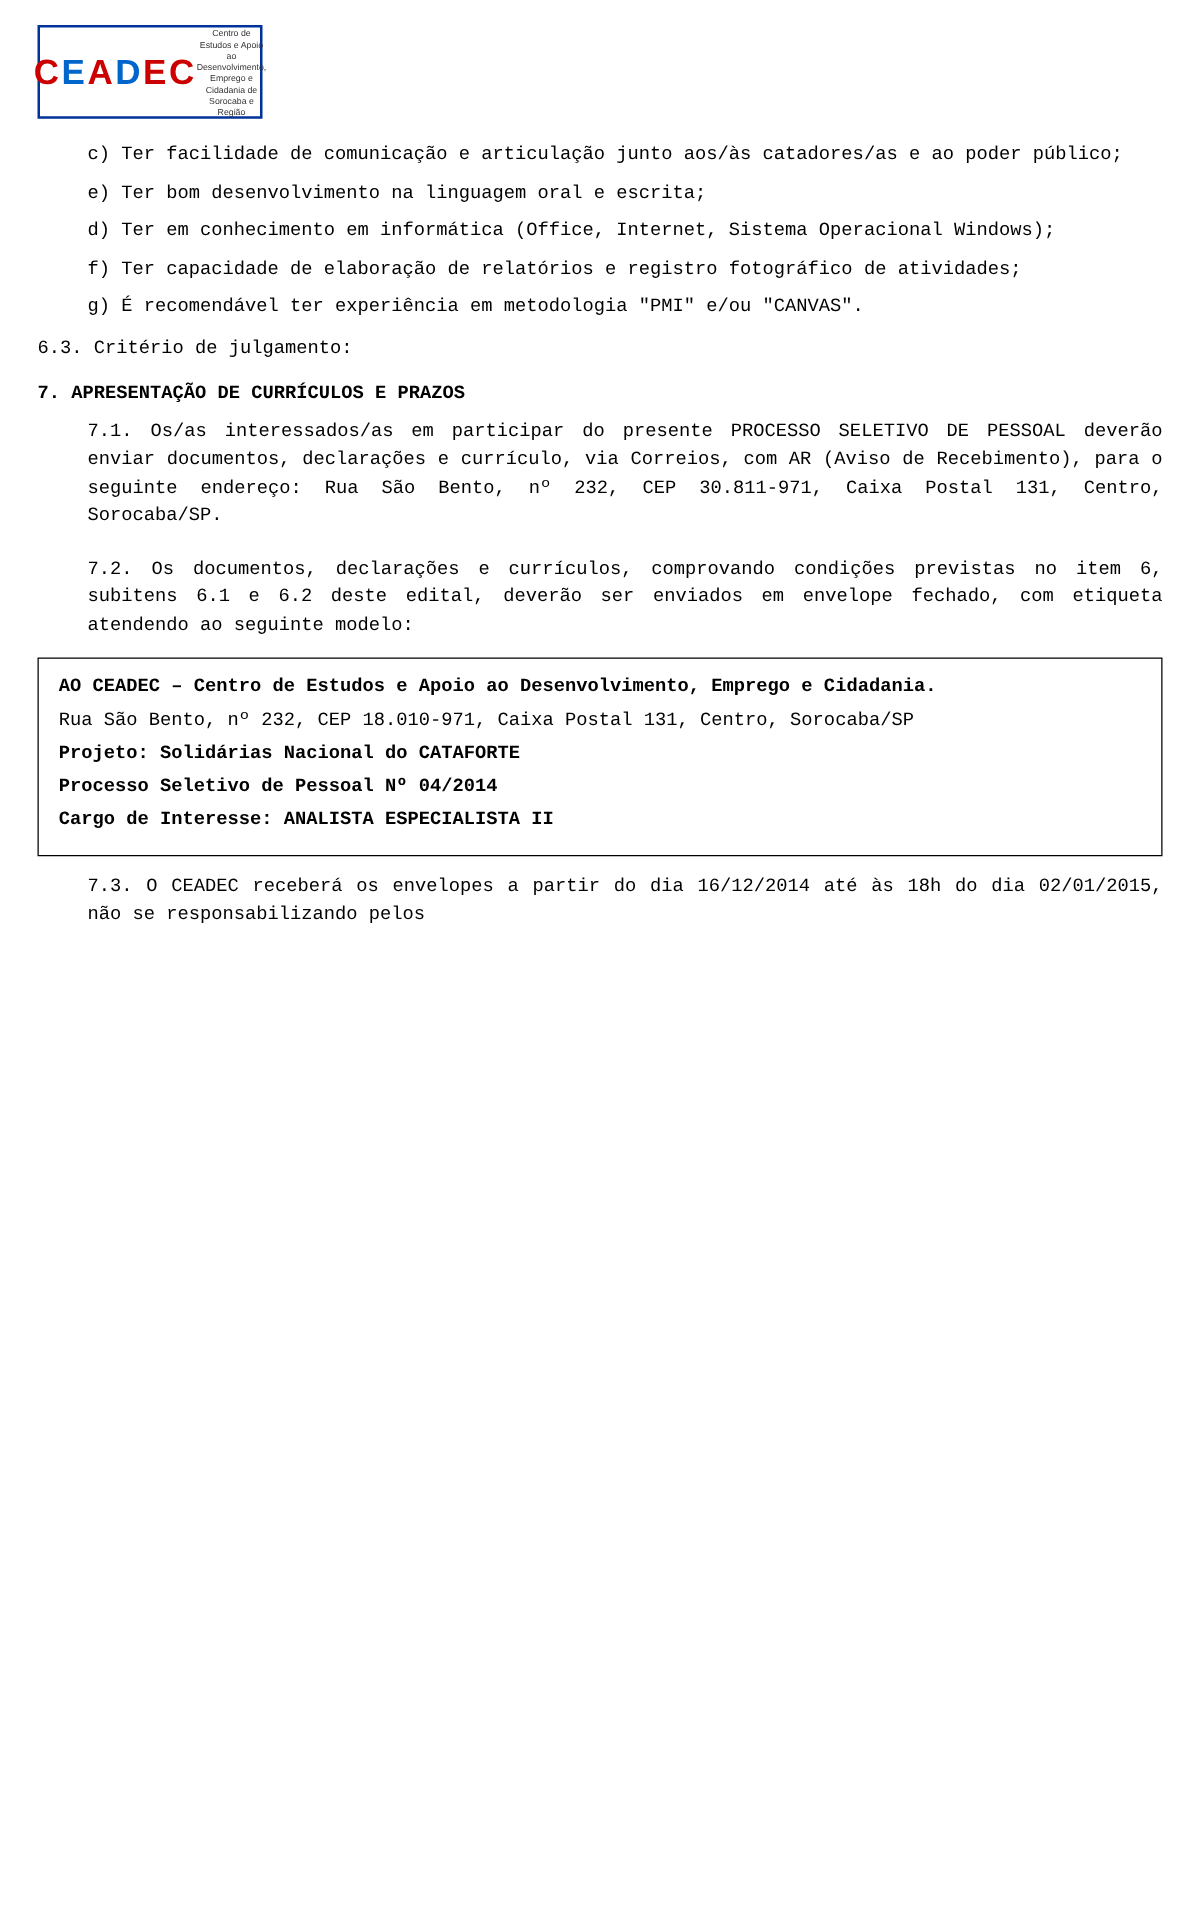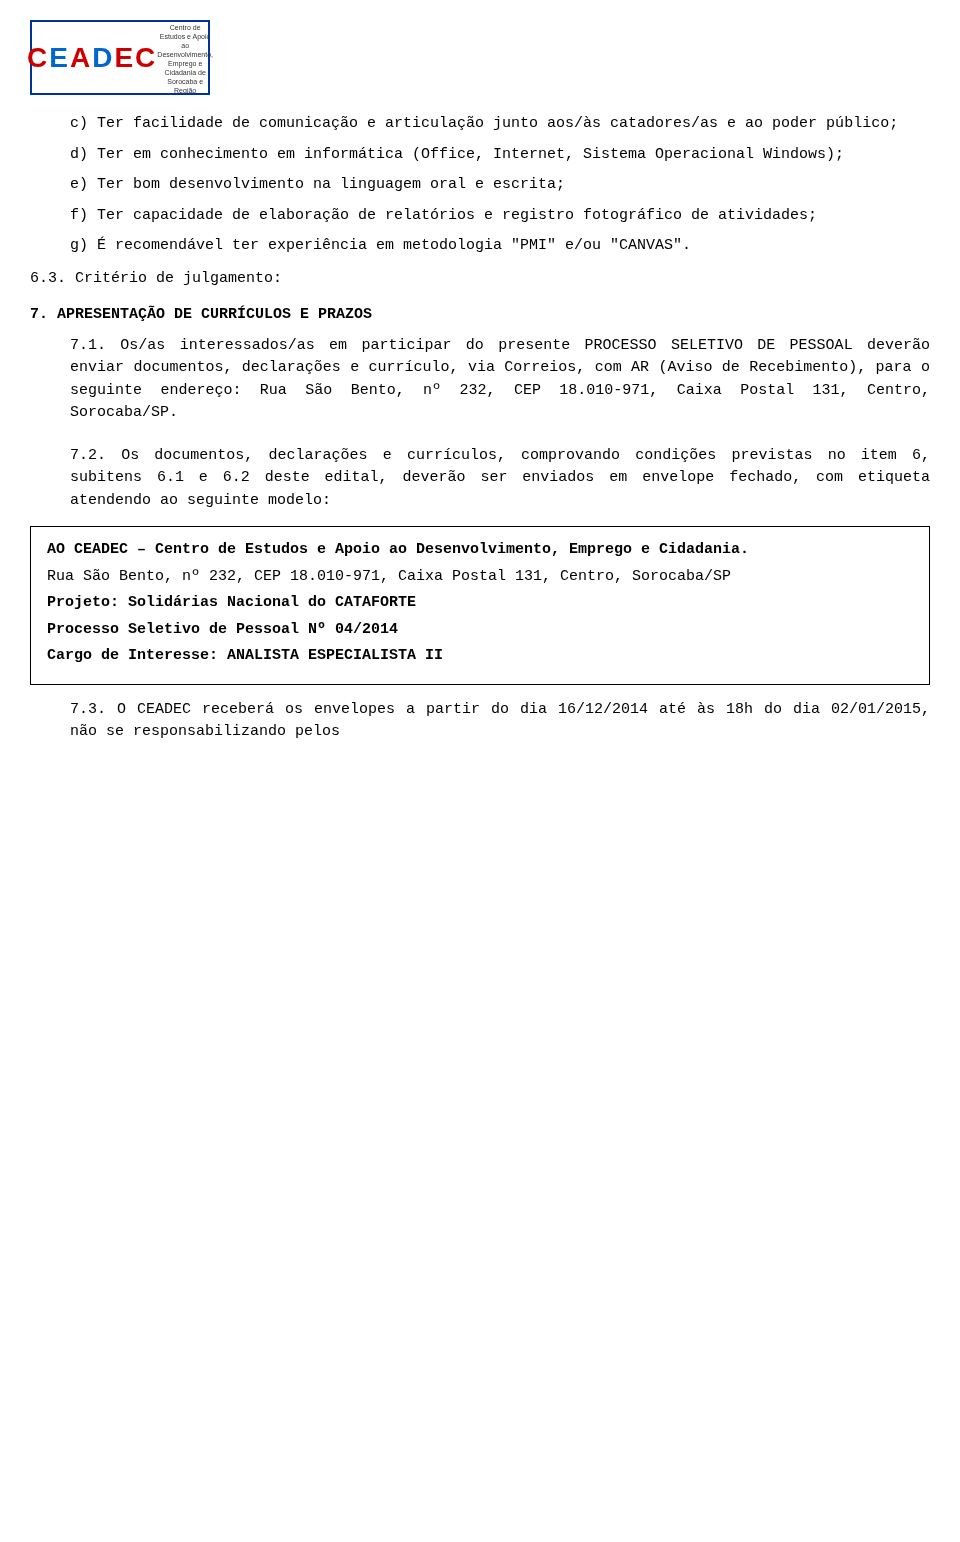--- a/index.html
+++ b/index.html
@@ -86,34 +86,34 @@
     <div class="logo-ceadec">
       <span class="c">C</span><span class="e">E</span><span class="a">A</span><span class="d">D</span><span class="ec">EC</span>
     </div>
     <div class="logo-sub">Centro de Estudos e Apoio ao Desenvolvimento,<br>Emprego e Cidadania de Sorocaba e Região</div>
   </div>
 </div>
 
 <div class="content">
 
   <p class="indent">c) Ter facilidade de comunicação e articulação junto aos/às catadores/as e ao poder público;</p>
+  <p class="indent">e) Ter bom desenvolvimento na linguagem oral e escrita;</p>
   <p class="indent">d) Ter em conhecimento em informática (Office, Internet, Sistema Operacional Windows);</p>
-  <p class="indent">e) Ter bom desenvolvimento na linguagem oral e escrita;</p>
   <p class="indent">f) Ter capacidade de elaboração de relatórios e registro fotográfico de atividades;</p>
   <p class="indent">g) É recomendável ter experiência em metodologia "PMI" e/ou "CANVAS".</p>
 
   <p style="margin-top:10px;">6.3. Critério de julgamento:</p>
 
 
 
   <p style="margin-top:14px; font-weight:bold;">
     <span>7. APRESENTAÇÃO DE CURRÍCULOS E PRAZOS</span>
   </p>
 
-  <p class="indent" style="margin-top:6px;">7.1. Os/as interessados/as em participar do presente PROCESSO SELETIVO DE PESSOAL deverão enviar documentos, declarações e currículo, via Correios, com AR (Aviso de Recebimento), para o seguinte endereço: Rua São Bento, nº 232, CEP 18.010-971, Caixa Postal 131, Centro, Sorocaba/SP.</p>
+  <p class="indent" style="margin-top:6px;">7.1. Os/as interessados/as em participar do presente PROCESSO SELETIVO DE PESSOAL deverão enviar documentos, declarações e currículo, via Correios, com AR (Aviso de Recebimento), para o seguinte endereço: Rua São Bento, nº 232, CEP 30.811-971, Caixa Postal 131, Centro, Sorocaba/SP.</p>
 
   <p class="indent" style="margin-top:20px;">7.2. Os documentos, declarações e currículos, comprovando condições previstas no item 6, subitens 6.1 e 6.2 deste edital, deverão ser enviados em envelope fechado, com etiqueta atendendo ao seguinte modelo:</p>
 
   <div class="bordered-box">
     <p class="bold">AO CEADEC – Centro de Estudos e Apoio ao Desenvolvimento, Emprego e Cidadania.</p>
     <p>Rua São Bento, nº 232, CEP 18.010-971, Caixa Postal 131, Centro, Sorocaba/SP</p>
     <p class="bold">Projeto: Solidárias Nacional do CATAFORTE</p>
     <p class="bold">Processo Seletivo de Pessoal Nº 04/2014</p>
     <p class="bold">Cargo de Interesse: ANALISTA ESPECIALISTA II</p>
   </div>

